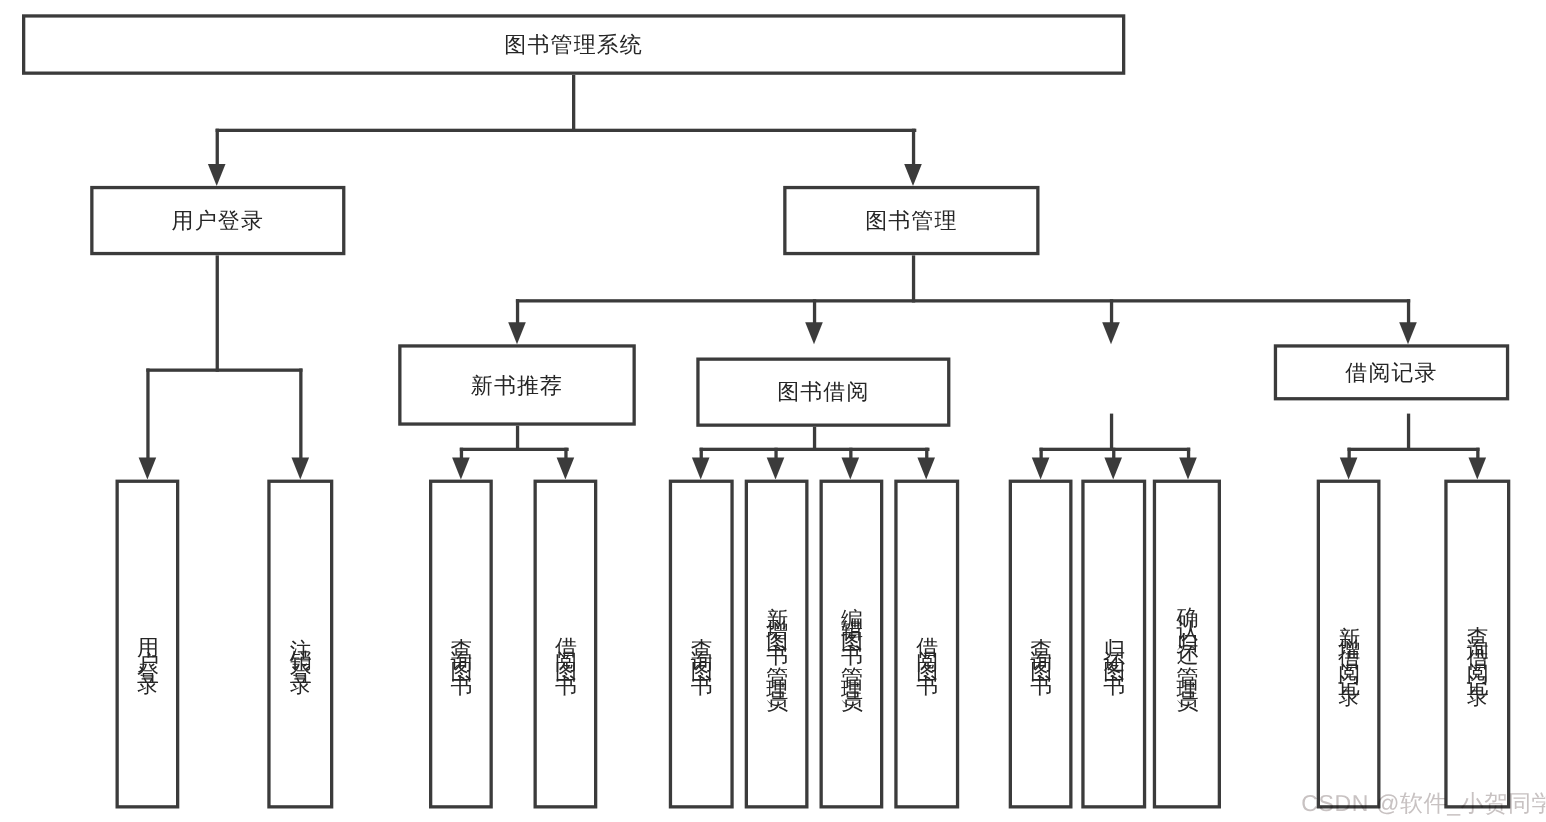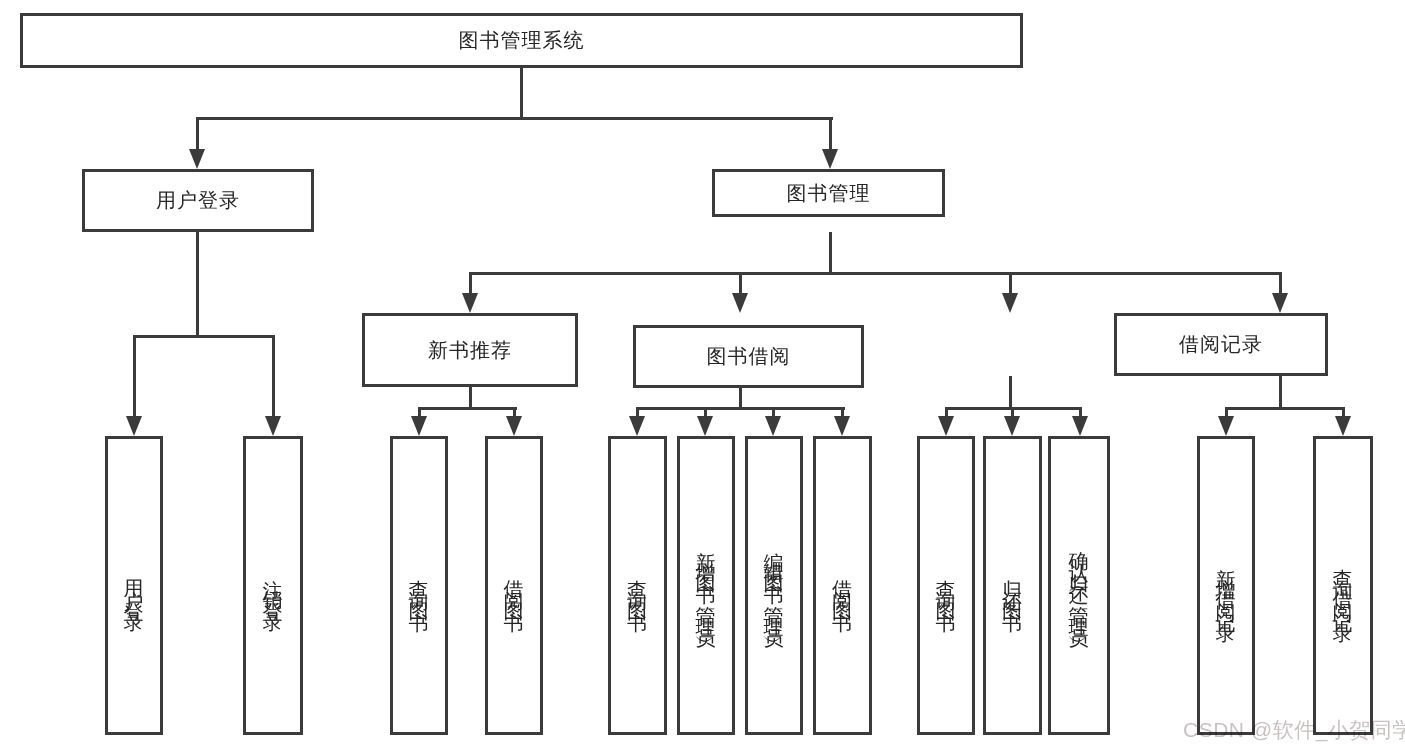--- a/index.html
+++ b/index.html
@@ -87,21 +87,21 @@
   <div class="line" style="left:520px; top:68px; width:3px; height:52px;"></div>
   <div class="line" style="left:196px; top:117px; width:637px; height:3px;"></div>
   <div class="line" style="left:196px; top:117px; width:3px; height:34px;"></div>
   <div class="arrow" style="left:189px; top:149px;"></div>
   <div class="line" style="left:829px; top:117px; width:3px; height:34px;"></div>
   <div class="arrow" style="left:822px; top:149px;"></div>
 
   <div class="box-h" style="left:82px; top:169px; width:232px; height:63px;">
     <span>用户登录</span>
   </div>
-  <div class="box-h" style="left:712px; top:169px; width:233px; height:48px;">
+  <div class="box-h" style="left:712px; top:169px; width:233px; height:63px;">
     <span>图书管理</span>
   </div>
 
   <div class="line" style="left:196px; top:232px; width:3px; height:106px;"></div>
   <div class="line" style="left:133px; top:335px; width:142px; height:3px;"></div>
   <div class="line" style="left:133px; top:335px; width:3px; height:84px;"></div>
   <div class="arrow" style="left:126px; top:416px;"></div>
   <div class="line" style="left:272px; top:335px; width:3px; height:84px;"></div>
   <div class="arrow" style="left:265px; top:416px;"></div>
 
@@ -115,21 +115,21 @@
   <div class="arrow" style="left:1002px; top:293px;"></div>
   <div class="line" style="left:1279px; top:272px; width:3px; height:24px;"></div>
   <div class="arrow" style="left:1272px; top:293px;"></div>
 
   <div class="box-h" style="left:362px; top:313px; width:216px; height:74px;">
     <span>新书推荐</span>
   </div>
   <div class="box-h" style="left:633px; top:313px; width:231px; height:63px;margin-top:12px;">
     <span>图书借阅</span>
   </div>
-  <div class="box-h" style="left:1114px; top:313px; width:214px; height:63px;text-align:center;">
+  <div class="box-h" style="left:1158px; top:313px; width:214px; height:51px;text-align:center;">
     <span>借阅记录</span>
   </div>
 
   <div class="line" style="left:469px; top:376px; width:3px; height:34px;"></div>
   <div class="line" style="left:418px; top:407px; width:99px; height:3px;"></div>
   <div class="line" style="left:418px; top:407px; width:3px; height:11px;"></div>
   <div class="arrow" style="left:411px; top:416px;"></div>
   <div class="line" style="left:513px; top:407px; width:3px; height:11px;"></div>
   <div class="arrow" style="left:506px; top:416px;"></div>
 

